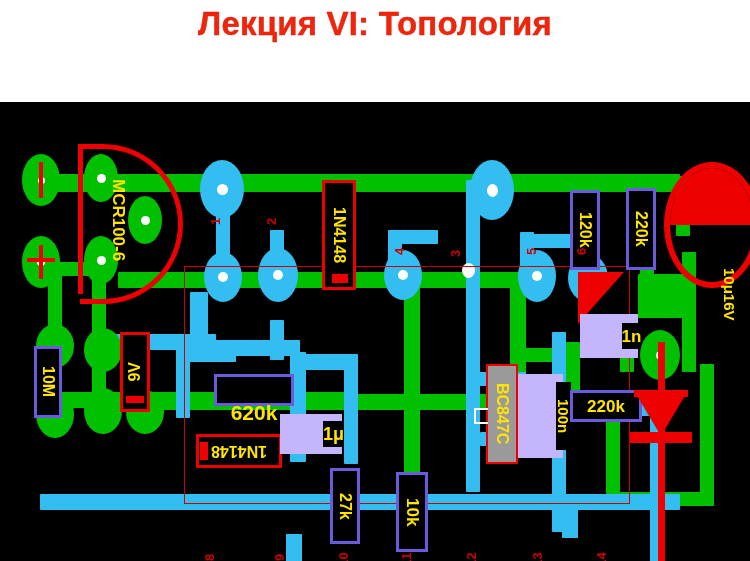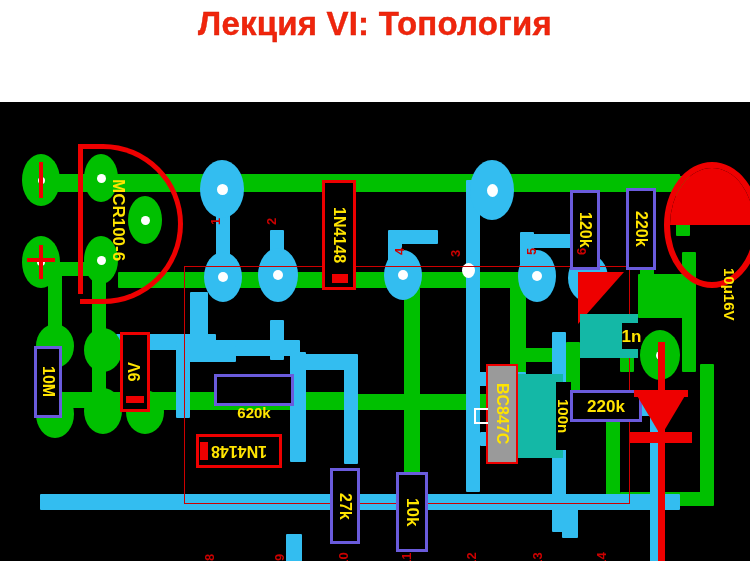--- a/index.html
+++ b/index.html
@@ -40,21 +40,21 @@
   
   .comp{position:absolute;box-sizing:border-box;display:flex;align-items:center;justify-content:center;}
   .comp .lbl{color:#ffe400;font-weight:bold;font-family:"Liberation Sans",sans-serif;
              white-space:nowrap;line-height:1;}
 
   
   .res{border:3px solid #6a5bdc;background:#000000;}
   
   .redpart{border:3px solid #ee0000;background:#000000;}
   
-  .tan{background:#14b8a6;padding-left:45px;}
+  .tan{background:#c4b5fd;padding-left:45px;}
   .tan .inner{background:#000000;display:flex;align-items:center;justify-content:center;}
   
   .tbody{border:2px solid #ee0000;background:#9a9a9a;}
 
   .vert{writing-mode:vertical-rl;text-orientation:mixed;}
   .rot180{transform:rotate(180deg);}
 
   
   .redline{background:#ee0000;}
   .redbox{border:1px solid #cc0000;}
@@ -201,33 +201,38 @@
     <div class="comp res" style="left:34px;top:244px;width:28px;height:72px;">
       <span class="lbl vert" style="font-size:16px;">10M</span>
     </div>
 
     <div class="comp redpart" style="left:120px;top:230px;width:30px;height:80px;">
       <span class="lbl vert rot180" style="font-size:16px;">9V</span>
     </div>
     <div class="lay" style="left:126px;top:294px;width:18px;height:7px;background:#ee0000;"></div>
 
     <div class="comp res" style="left:214px;top:272px;width:80px;height:32px;">
-      <span class="lbl" style="font-size:15px;margin-top:44px;">620k</span>
+      <span class="lbl" style="font-size:21px;margin-top:44px;">620k</span>
     </div>
 
     <div class="comp redpart" style="left:196px;top:332px;width:86px;height:34px;">
       <span class="lbl rot180" style="font-size:16px;">1N4148</span>
     </div>
     <div class="lay" style="left:200px;top:340px;width:8px;height:18px;background:#ee0000;"></div>
 
     <div class="comp redpart" style="left:322px;top:78px;width:34px;height:110px;">
       <span class="lbl vert" style="font-size:16px;">1N4148</span>
     </div>
     <div class="lay" style="left:332px;top:172px;width:16px;height:9px;background:#ee0000;"></div>
 
+    <div class="comp tan" style="left:280px;top:312px;width:62px;height:40px;">
+      <div class="inner" style="width:44px;height:26px;">
+        <span class="lbl" style="font-size:18px;">1μ</span>
+      </div>
+    </div>
 
     <div class="comp res" style="left:330px;top:366px;width:30px;height:76px;">
       <span class="lbl vert" style="font-size:16px;">27k</span>
     </div>
 
     <div class="comp res" style="left:396px;top:370px;width:32px;height:80px;">
       <span class="lbl vert" style="font-size:17px;">10k</span>
     </div>
 
     <div class="comp tbody" style="left:486px;top:262px;width:32px;height:100px;">

